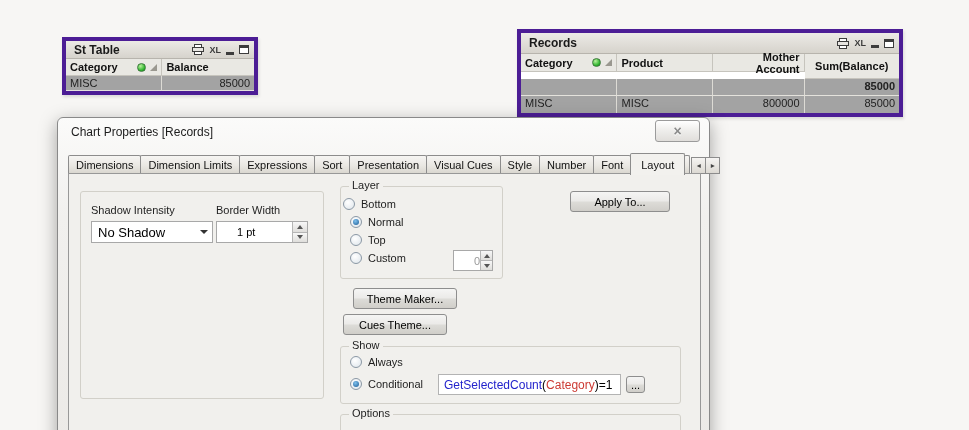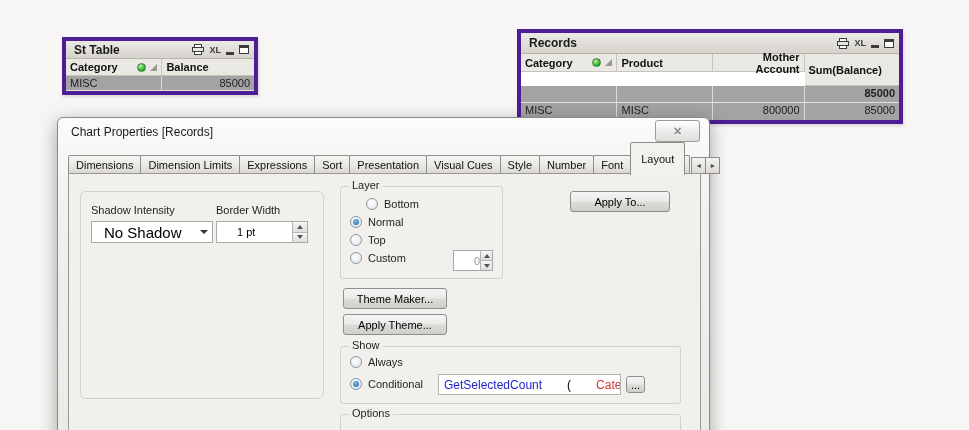--- a/index.html
+++ b/index.html
@@ -30,35 +30,35 @@
   .dlg-close { position:absolute; right:9px; top:2px; width:45px; height:22px;
     background:linear-gradient(#ffffff,#efeeec 45%,#e0dedb); border:1px solid #9b9b9b; border-radius:3px;
     display:flex; align-items:center; justify-content:center; font-size:14px; font-weight:bold; color:#8b8b8b;
     text-shadow:0 1px 0 #fff; }
 
   
   .tabstrip { position:absolute; left:10px; top:34px; right:8px; height:22px; display:flex; align-items:flex-end; }
   .tab { height:19px; padding:8px 7px; font-size:11px; color:#111; display:flex; align-items:center;
     background:linear-gradient(#f6f5f3,#e9e7e2 55%,#d8d5ce); border:1px solid #8c8c8c; border-bottom:none;
     border-radius:2px 2px 0 0; margin-right:-1px; white-space:nowrap; }
-  .tab.active { height:22px; background:#f2f1ee; z-index:3; position:relative; margin-bottom:-1px; padding:16px 10px; }
+  .tab.active { height:22px; background:#f2f1ee; z-index:3; position:relative; margin-bottom:-1px; padding:5px 10px; }
   .tab.truncated { width:22px; overflow:hidden; padding:0 0 0 4px; }
   .tab-arrows { display:flex; margin-left:2px; }
   .tab-arrow { width:15px; height:17px; border:1px solid #8c8c8c; background:linear-gradient(#f5f4f2,#dcd9d3);
     display:flex; align-items:center; justify-content:center; font-size:8px; color:#444; margin-right:-1px; }
 
   
   .tabpage { position:absolute; left:10px; top:55px; right:8px; bottom:-2px; border:1px solid #989898; border-bottom:none; background:#f1f0ed; z-index:1; }
 
   .groupbox { position:absolute; border:1px solid #d2d0c9; border-radius:3px; }
   .gb-label { position:absolute; top:-8px; left:8px; background:#f1f0ed; padding:0 3px; font-size:11px; color:#1e1e1e; }
 
   .field-label { position:absolute; font-size:11px; color:#1e1e1e; }
 
-  .combo { position:absolute; background:#fff; border:1px solid #a8a8a8; display:flex; align-items:center; font-size:15px; color:#000; padding-left:12px; }
+  .combo { position:absolute; background:#fff; border:1px solid #a8a8a8; display:flex; align-items:center; font-size:13px; color:#000; padding-left:6px; }
   .combo-arrow { margin-left:auto; width:17px; display:flex; align-items:center; justify-content:center; align-self:stretch; }
   .combo-arrow:before { content:""; width:0; height:0; border-top:4px solid #333; border-left:4px solid transparent; border-right:4px solid transparent; }
 
   .spinbox { position:absolute; background:#fff; border:1px solid #a8a8a8; display:flex; font-size:11px; color:#000; }
   .spin-text { flex:1; display:flex; align-items:center; padding-left:20px; }
   .spin-btns { width:15px; display:flex; flex-direction:column; border-left:1px solid #b5b5b5; }
   .spin-btn { flex:1; background:linear-gradient(#f7f7f7,#dfdedb); display:flex; align-items:center; justify-content:center; }
   .spin-btn + .spin-btn { border-top:1px solid #b5b5b5; }
   .spin-up:before { content:""; border-bottom:4px solid #555; border-left:3px solid transparent; border-right:3px solid transparent; }
   .spin-dn:before { content:""; border-top:4px solid #555; border-left:3px solid transparent; border-right:3px solid transparent; }
@@ -67,21 +67,21 @@
   .radio-row { position:absolute; display:flex; align-items:center; gap:6px; }
   .radio { width:12px; height:12px; border-radius:50%; border:1px solid #8b98a5; background:radial-gradient(circle at 40% 35%, #ffffff, #dde4ea); position:relative; }
   .radio.checked:after { content:""; position:absolute; left:2px; top:2px; width:6px; height:6px; border-radius:50%;
     background:radial-gradient(circle at 40% 35%, #7fc1ee, #1b5a93); }
   .radio-label { font-size:11px; color:#1e1e1e; }
 
   .btn { position:absolute; background:linear-gradient(#f5f5f4,#ebeae8 48%,#dddcd8 52%,#d0cec9);
     border:1px solid #8e8e8e; border-radius:3px; font-size:11px; color:#000;
     display:flex; align-items:center; justify-content:center; }
 
-  .exprbox { position:absolute; background:#fff; border:1px solid #b3b3b3; display:flex; align-items:center; padding-left:5px; font-size:12px; white-space:nowrap; overflow:hidden;gap:25px; }
+  .exprbox { position:absolute; background:#fff; border:1px solid #b3b3b3; display:flex; align-items:center; padding-left:5px; font-size:12px; white-space:nowrap; overflow:hidden; }
   .expr-func { color:#2323cc; }
   .expr-plain { color:#000; }
   .expr-field { color:#cc3a33; }
 
   
   .printer-icon { width:12px; height:11px; position:relative; display:inline-block; }
   .printer-icon .p-paper { position:absolute; left:2px; top:0; width:8px; height:4px; border:1px solid #3c3c3c; background:#fff; }
   .printer-icon .p-body { position:absolute; left:0; top:3px; width:12px; height:5px; border:1px solid #3c3c3c; background:#e7e5e1; }
   .printer-icon .p-tray { position:absolute; left:2px; top:7px; width:8px; height:4px; border:1px solid #3c3c3c; background:#fff; }
 </style>
@@ -137,21 +137,21 @@
       <span>Category</span>
       <span class="led"></span>
       <span class="sort-tri"></span>
     </div>
     <div class="qv-hcell" style="width:97px; height:18px;">
       <span>Product</span>
     </div>
     <div class="qv-hcell num" style="width:93px; height:18px;">
       <span>Mother Account</span>
     </div>
-    <div class="qv-hcell" style="width:96px; height:32px; border-right:none;">
+    <div class="qv-hcell" style="width:96px; height:25px; border-right:none;justify-content:center;">
       <span>Sum(Balance)</span>
     </div>
   </div>
   <div class="qv-row">
     <div class="qv-cell" style="width:98px; height:17px;"></div>
     <div class="qv-cell" style="width:97px; height:17px;"></div>
     <div class="qv-cell" style="width:93px; height:17px;"></div>
     <div class="qv-cell num bold" style="width:96px; height:17px; border-right:none;">85000</div>
   </div>
   <div class="qv-row">
@@ -179,39 +179,39 @@
     <div class="tab active">Layout</div>
     <div class="tab truncated">Cap</div>
     <div class="tab-arrows">
       <div class="tab-arrow">◂</div>
       <div class="tab-arrow">▸</div>
     </div>
   </div>
 
   <div class="tabpage">
 
-    <div class="groupbox" style="left:11px; top:17px; width:244px; height:208px;border-radius:6px;">
+    <div class="groupbox" style="left:11px; top:17px; width:244px; height:208px;">
       <div class="field-label" style="left:10px; top:12px;">Shadow Intensity</div>
       <div class="combo" style="left:10px; top:29px; width:122px; height:22px;">
         <span>No Shadow</span>
         <span class="combo-arrow"></span>
       </div>
       <div class="field-label" style="left:135px; top:12px;">Border Width</div>
       <div class="spinbox" style="left:135px; top:29px; width:92px; height:22px;">
         <span class="spin-text">1 pt</span>
         <span class="spin-btns">
           <span class="spin-btn spin-up"></span>
           <span class="spin-btn spin-dn"></span>
         </span>
       </div>
     </div>
 
     <div class="groupbox" style="left:271px; top:12px; width:163px; height:93px;">
       <div class="gb-label">Layer</div>
-      <div class="radio-row" style="left:25px; top:11px;">
+      <div class="radio-row" style="left:2px; top:11px;">
         <span class="radio"></span>
         <span class="radio-label">Bottom</span>
       </div>
       <div class="radio-row" style="left:9px; top:29px;">
         <span class="radio checked"></span>
         <span class="radio-label">Normal</span>
       </div>
       <div class="radio-row" style="left:9px; top:47px;">
         <span class="radio"></span>
         <span class="radio-label">Top</span>
@@ -224,22 +224,22 @@
         <span class="spin-text disabled-text">0</span>
         <span class="spin-btns">
           <span class="spin-btn spin-up"></span>
           <span class="spin-btn spin-dn"></span>
         </span>
       </div>
     </div>
 
     <div class="btn" style="left:501px; top:17px; width:100px; height:21px;">Apply To...</div>
 
-    <div class="btn" style="left:274px; top:114px; width:104px; height:21px;">Theme Maker...</div>
-    <div class="btn" style="left:274px; top:140px; width:104px; height:21px;">Apply Theme...</div>
+    <div class="btn" style="left:284px; top:114px; width:104px; height:21px;">Theme Maker...</div>
+    <div class="btn" style="left:274px; top:140px; width:104px; height:21px;">Cues Theme...</div>
 
     <div class="groupbox" style="left:271px; top:172px; width:341px; height:58px;">
       <div class="gb-label">Show</div>
       <div class="radio-row" style="left:9px; top:9px;text-align:center;">
         <span class="radio"></span>
         <span class="radio-label">Always</span>
       </div>
       <div class="radio-row" style="left:9px; top:31px;">
         <span class="radio checked"></span>
         <span class="radio-label">Conditional</span>

